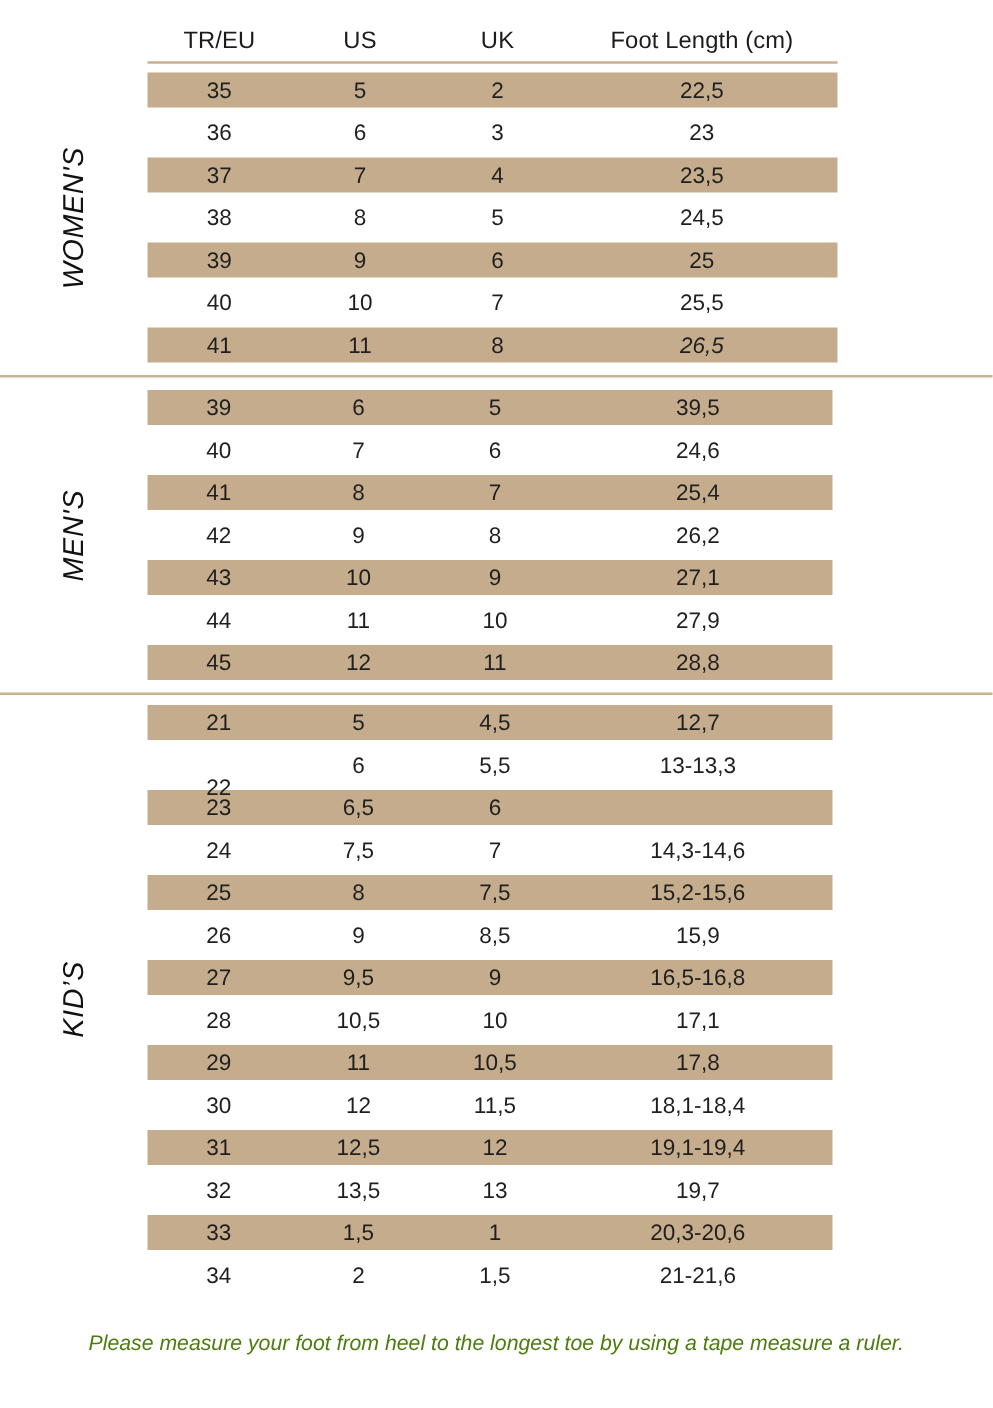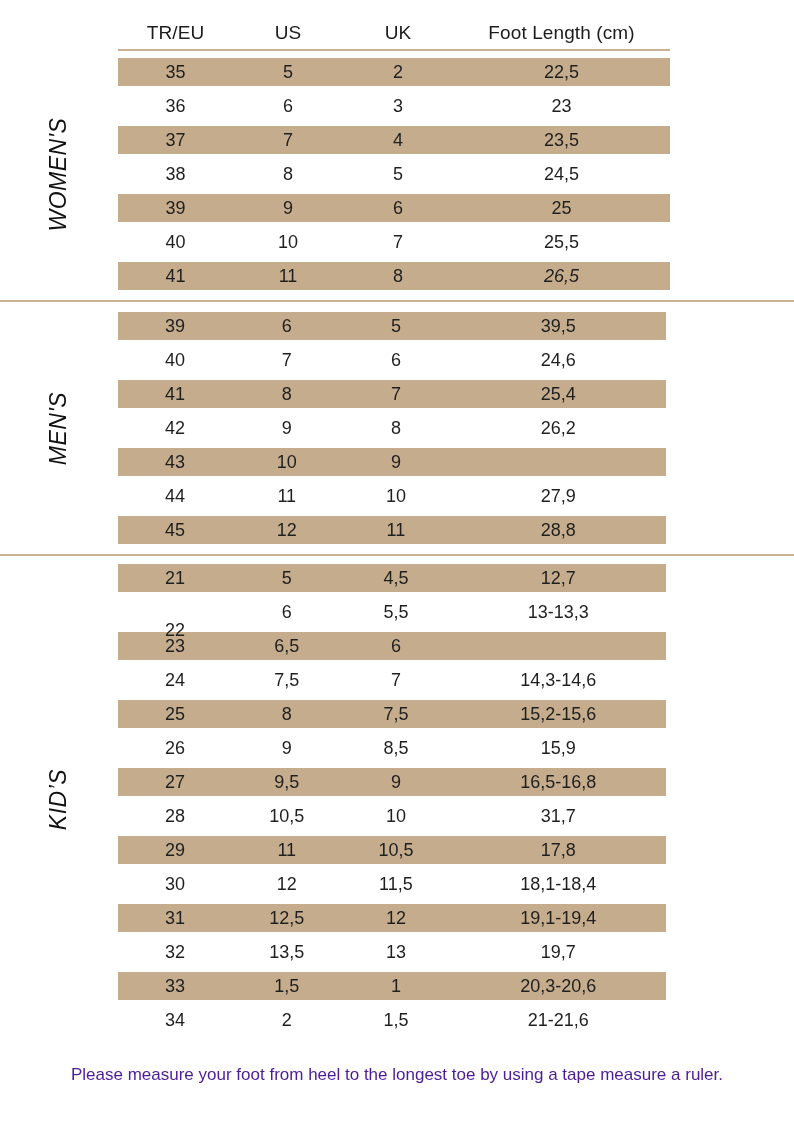--- a/index.html
+++ b/index.html
@@ -107,21 +107,22 @@
 
   
   .footnote {
     position: absolute;
     left: 70px;
     top: 1062px;
     width: 654px;
     text-align: center;
     font-size: 17px;
     line-height: 25px;
-    color: #4c1d95;
+    color: #4d7c0f;
+    font-style: italic;
   }
 </style>
 </head>
 <body>
 
 <div class="page">
 
   <div class="chart-header">
     <div class="hcell col-0">TR/EU</div>
     <div class="hcell col-1">US</div>
@@ -206,20 +207,21 @@
           <div class="row" style="width: 548px;">
             <div class="cell" style="width: 114.167px;">42</div>
             <div class="cell" style="width: 109.203px;">9</div>
             <div class="cell" style="width: 109.203px;">8</div>
             <div class="cell" style="width: 215.428px;">26,2</div>
           </div>
           <div class="row shaded" style="width: 548px;">
             <div class="cell" style="width: 114.167px;">43</div>
             <div class="cell" style="width: 109.203px;">10</div>
             <div class="cell" style="width: 109.203px;">9</div>
+            <div class="cell" style="width: 215.428px;">27,1</div>
           </div>
           <div class="row" style="width: 548px;">
             <div class="cell" style="width: 114.167px;">44</div>
             <div class="cell" style="width: 109.203px;">11</div>
             <div class="cell" style="width: 109.203px;">10</div>
             <div class="cell" style="width: 215.428px;">27,9</div>
           </div>
           <div class="row shaded" style="width: 548px;">
             <div class="cell" style="width: 114.167px;">45</div>
             <div class="cell" style="width: 109.203px;">12</div>
@@ -271,21 +273,21 @@
           <div class="row shaded" style="width: 548px;">
             <div class="cell" style="width: 114.167px;">27</div>
             <div class="cell" style="width: 109.203px;">9,5</div>
             <div class="cell" style="width: 109.203px;">9</div>
             <div class="cell" style="width: 215.428px;">16,5-16,8</div>
           </div>
           <div class="row" style="width: 548px;">
             <div class="cell" style="width: 114.167px;">28</div>
             <div class="cell" style="width: 109.203px;">10,5</div>
             <div class="cell" style="width: 109.203px;">10</div>
-            <div class="cell" style="width: 215.428px;">31,7</div>
+            <div class="cell" style="width: 215.428px;">17,1</div>
           </div>
           <div class="row shaded" style="width: 548px;">
             <div class="cell" style="width: 114.167px;">29</div>
             <div class="cell" style="width: 109.203px;">11</div>
             <div class="cell" style="width: 109.203px;">10,5</div>
             <div class="cell" style="width: 215.428px;">17,8</div>
           </div>
           <div class="row" style="width: 548px;">
             <div class="cell" style="width: 114.167px;">30</div>
             <div class="cell" style="width: 109.203px;">12</div>

